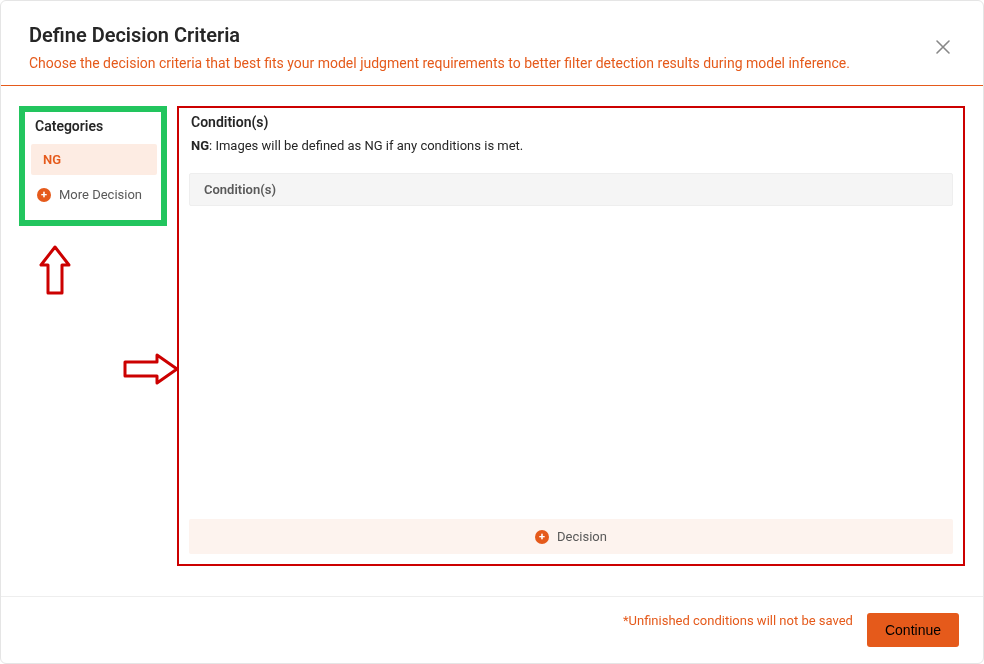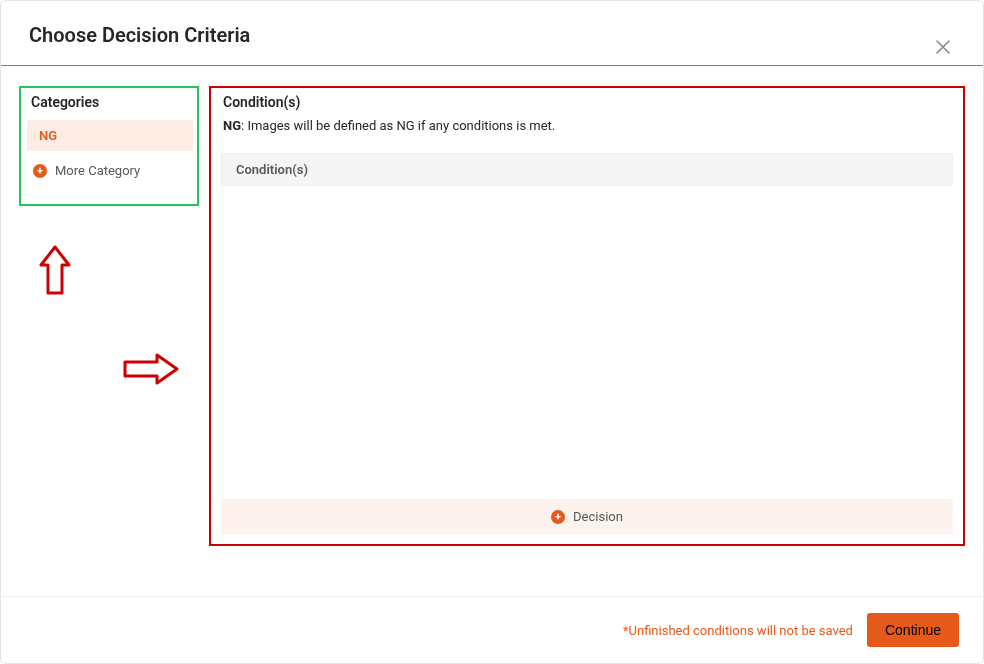--- a/index.html
+++ b/index.html
@@ -54,22 +54,22 @@
     width: 100%;
   }
   .body {
     flex: 1;
     display: flex;
     padding: 20px 18px 0 18px;
     gap: 10px;
     position: relative;
   }
   .sidebar {
-    width: 180px;
-    border: 2px solid #22c55e;
+    width: 148px;
+    border: 6px solid #22c55e;
     padding: 6px 4px 10px 6px;
     height: 120px;
     position: relative;
   }
   .sidebar-title {
     font-size: 14px;
     font-weight: 600;
     color: #262626;
     margin-bottom: 10px;
     padding-left: 4px;
@@ -152,21 +152,20 @@
     cursor: pointer;
     font-size: 13px;
     color: #595959;
     border-radius: 2px;
   }
   .footer {
     border-top: 1px solid #eee;
     padding: 16px 24px;
     display: flex;
     justify-content: flex-end;
-    align-items: center;
     gap: 14px;
   }
   .footer-note {
     font-size: 13px;
     color: #e55a1b;
   }
   .continue-btn {
     background: #e55a1b;
     color: #000000;
     border: none;
@@ -191,38 +190,39 @@
     width: 58px;
     height: 40px;
   }
 </style>
 </head>
 <body>
 
 <div class="modal">
 
   <div class="header">
-    <div class="title">Choose Decision Criteria</div>
+    <div class="title">Define Decision Criteria</div>
+    <div class="subtitle">Choose the decision criteria that best fits your model judgment requirements to better filter detection results during model inference.</div>
     <div class="close-btn">
       <svg width="16" height="16" viewBox="0 0 16 16">
           <path d="M2 2 L14 14 M14 2 L2 14" stroke="#888" stroke-width="1.6" fill="none" stroke-linecap="round"></path>
         </svg>
     </div>
   </div>
 
   <div class="divider-top"></div>
 
   <div class="body">
 
     <div class="sidebar">
       <div class="sidebar-title">Categories</div>
       <div class="cat-item">NG</div>
       <div class="more-cat">
         <span class="plus-circle">+</span>
-        <span>More Category</span>
+        <span>More Decision</span>
       </div>
     </div>
 
     <div class="main">
       <div class="main-title">Condition(s)</div>
       <div class="main-desc">
         <b>NG</b><span>: Images will be defined as NG if any conditions is met.</span>
       </div>
       <div class="cond-header">Condition(s)</div>
       <div class="cond-body"></div>

